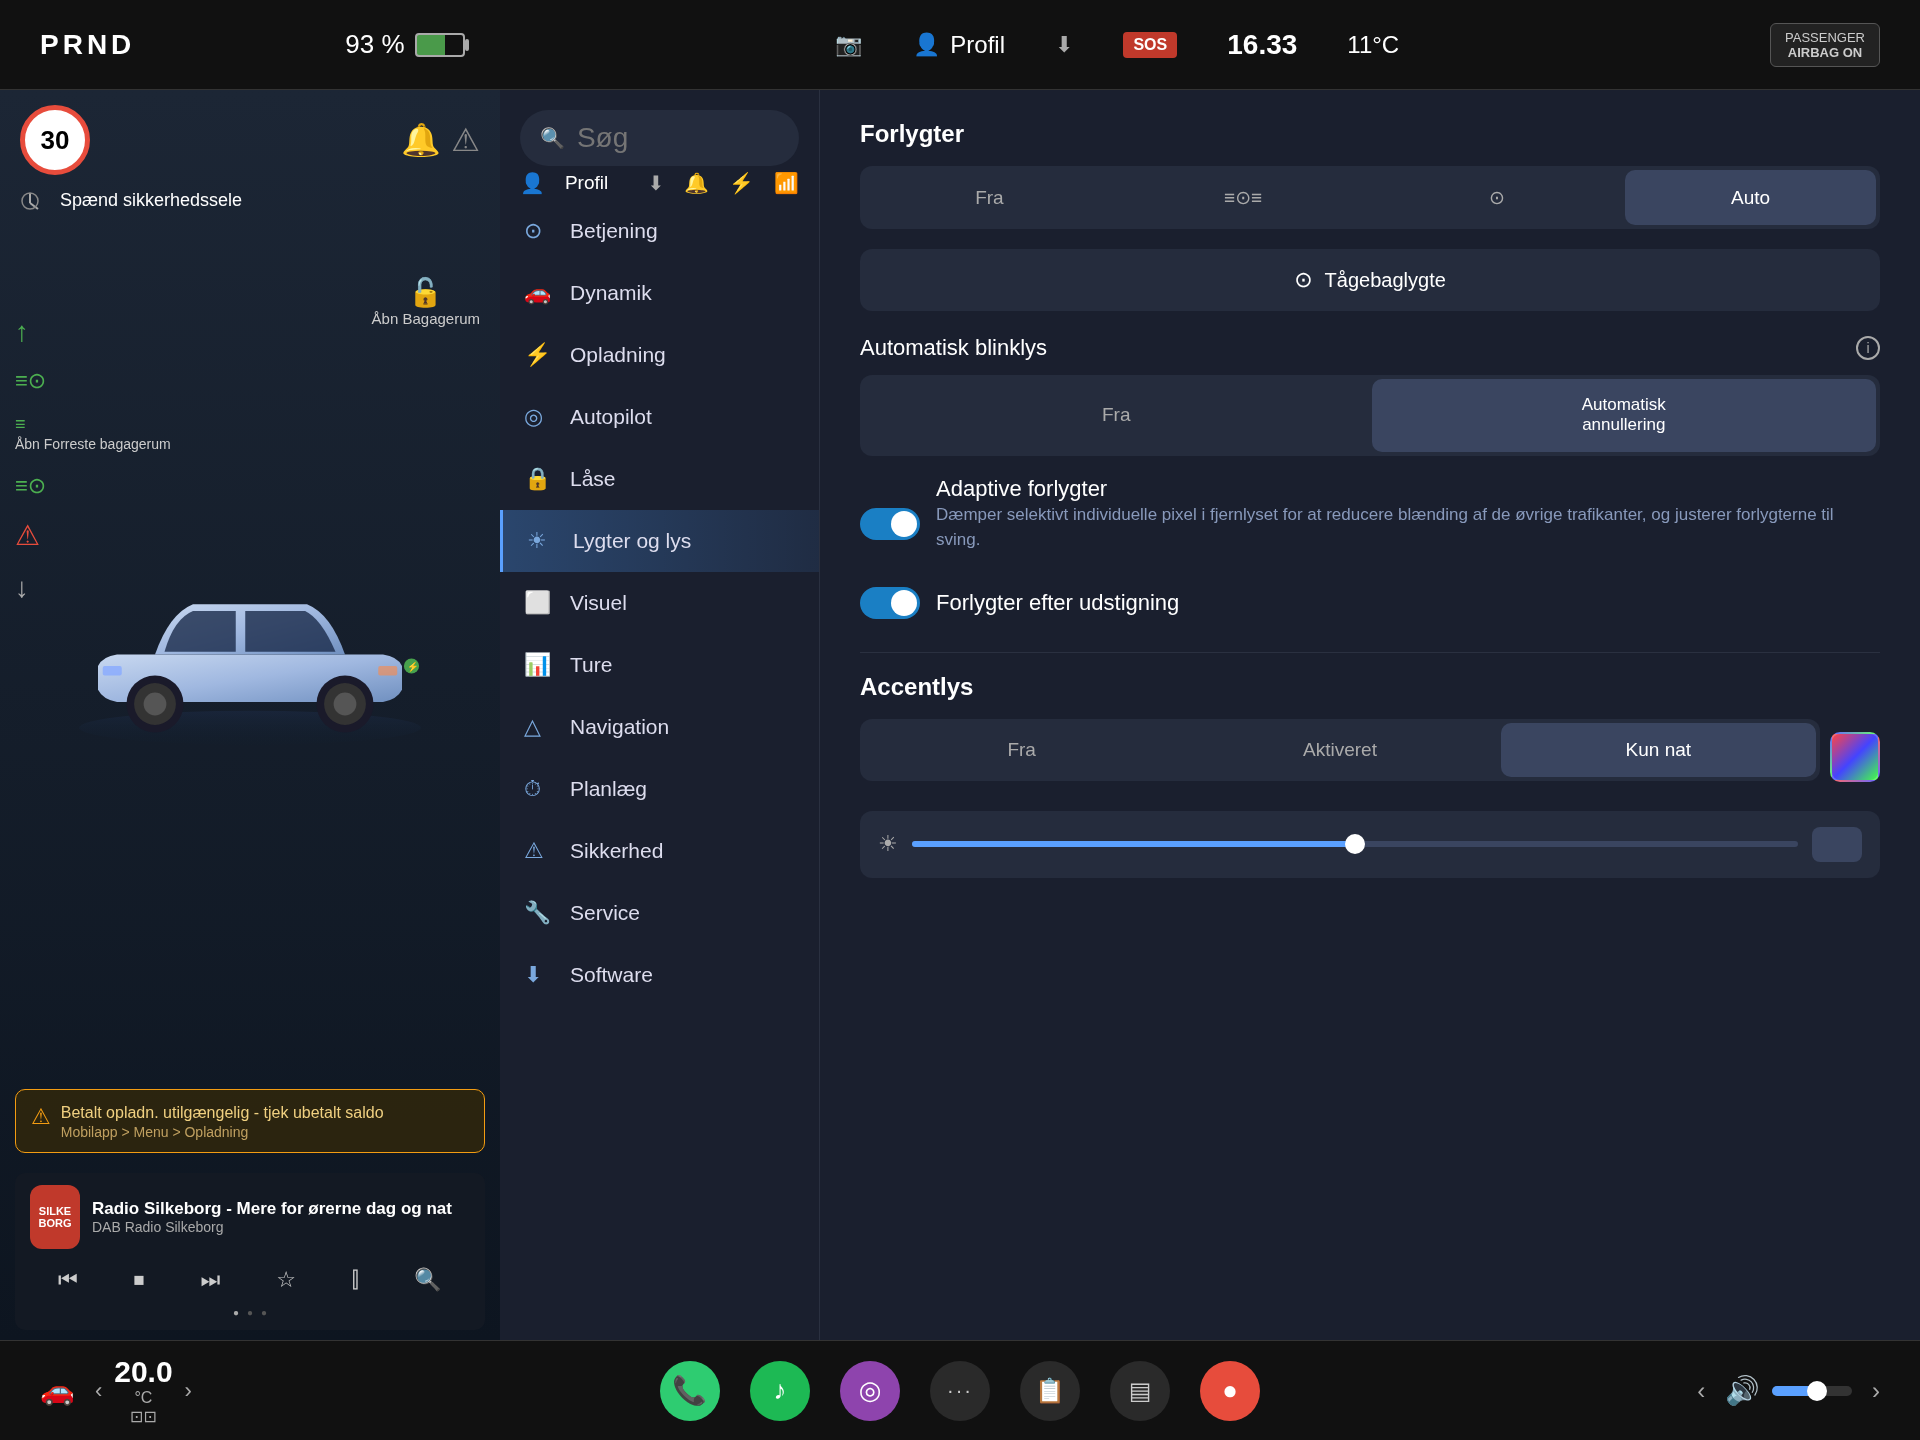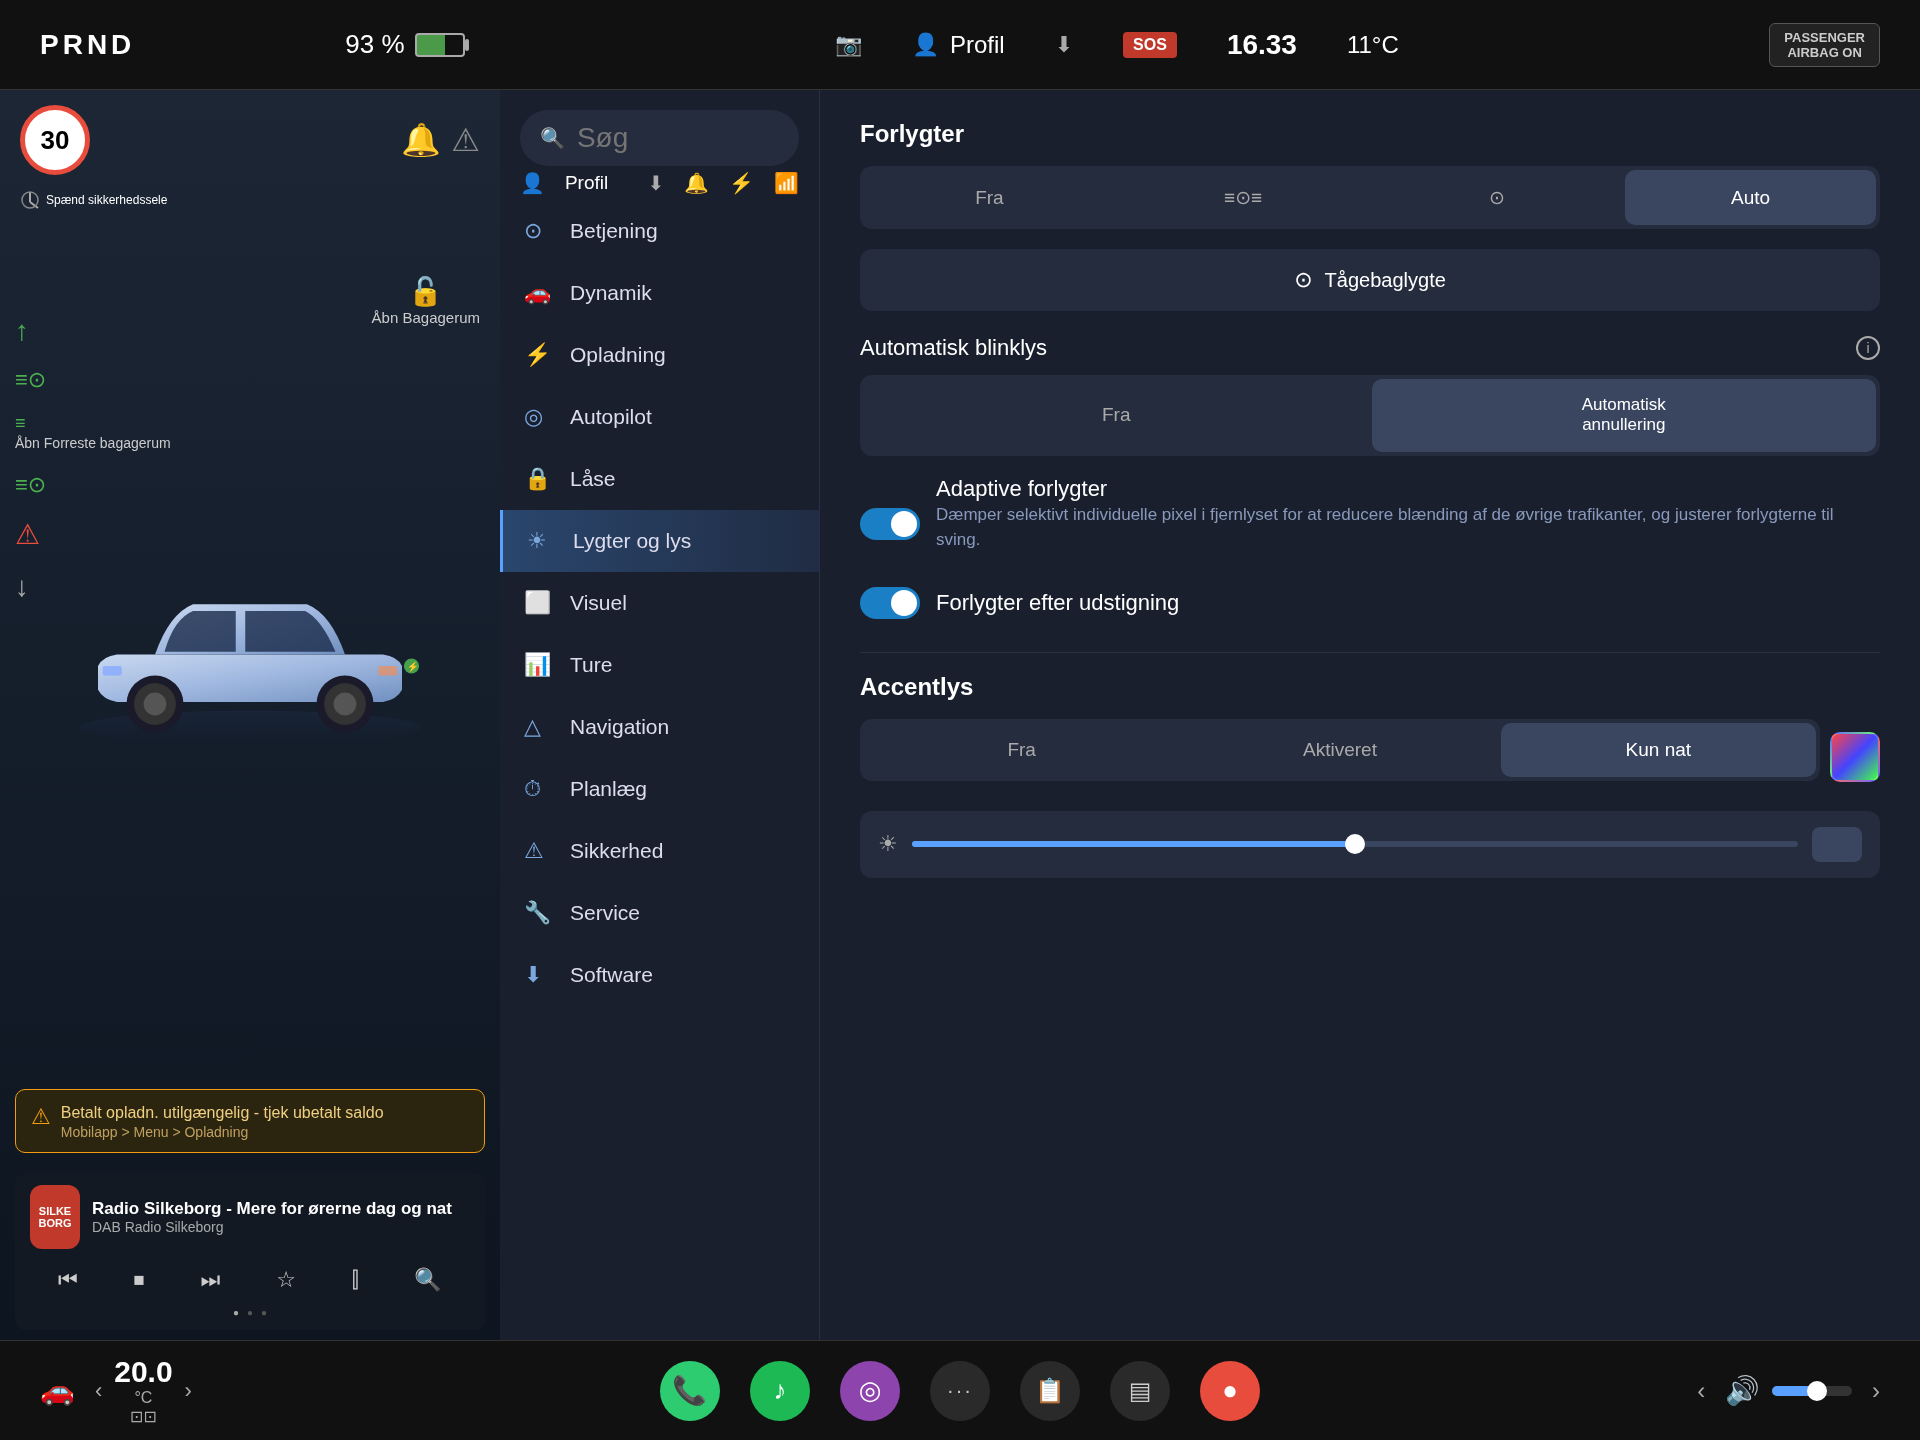--- a/index.html
+++ b/index.html
@@ -568,42 +568,42 @@
       <span style="font-size:24px;">Profil</span>
     </div>
     <span style="font-size:22px; color:#aaa;">⬇</span>
     <span class="sos-badge">SOS</span>
     <span style="font-size:28px;font-weight:bold;">16.33</span>
     <span style="font-size:24px;">11°C</span>
   </div>
 
   <div class="top-right">
     <div class="airbag-badge">
-      <div style="font-size:13px; font-weight:bold;">PASSENGER</div>
+      <div style="font-size:13px; font-weight:normal;">PASSENGER</div>
       <div style="font-size:13px; font-weight:bold;">AIRBAG ON</div>
     </div>
   </div>
 </div>
 
 <div class="main-layout">
 
   <div class="left-panel">
     <div class="left-top-bar">
 
       <div class="speed-limit">
         <span class="speed-num">30</span>
       </div>
 
       <div style="display:flex; gap:10px;">
         <span style="font-size:32px; color:#888;">🔔</span>
         <span style="font-size:32px; color:#888;">⚠</span>
       </div>
     </div>
 
-    <div style="padding: 0 20px 5px; font-size:12px; color:#fff; display:flex; align-items:center; gap:6px;">
+    <div style="padding: 0 20px 5px; font-size:18px; color:#fff; display:flex; align-items:center; gap:20px;">
       <svg width="20" height="20" viewBox="0 0 20 20">
         <line x1="10" y1="2" x2="10" y2="12" stroke="#aaa" stroke-width="2"></line>
         <line x1="10" y1="12" x2="18" y2="18" stroke="#aaa" stroke-width="2"></line>
         <circle cx="10" cy="10" r="8" fill="none" stroke="#888" stroke-width="1.5"></circle>
       </svg>
       <span>Spænd sikkerhedssele</span>
     </div>
 
     <div class="car-view">
 

